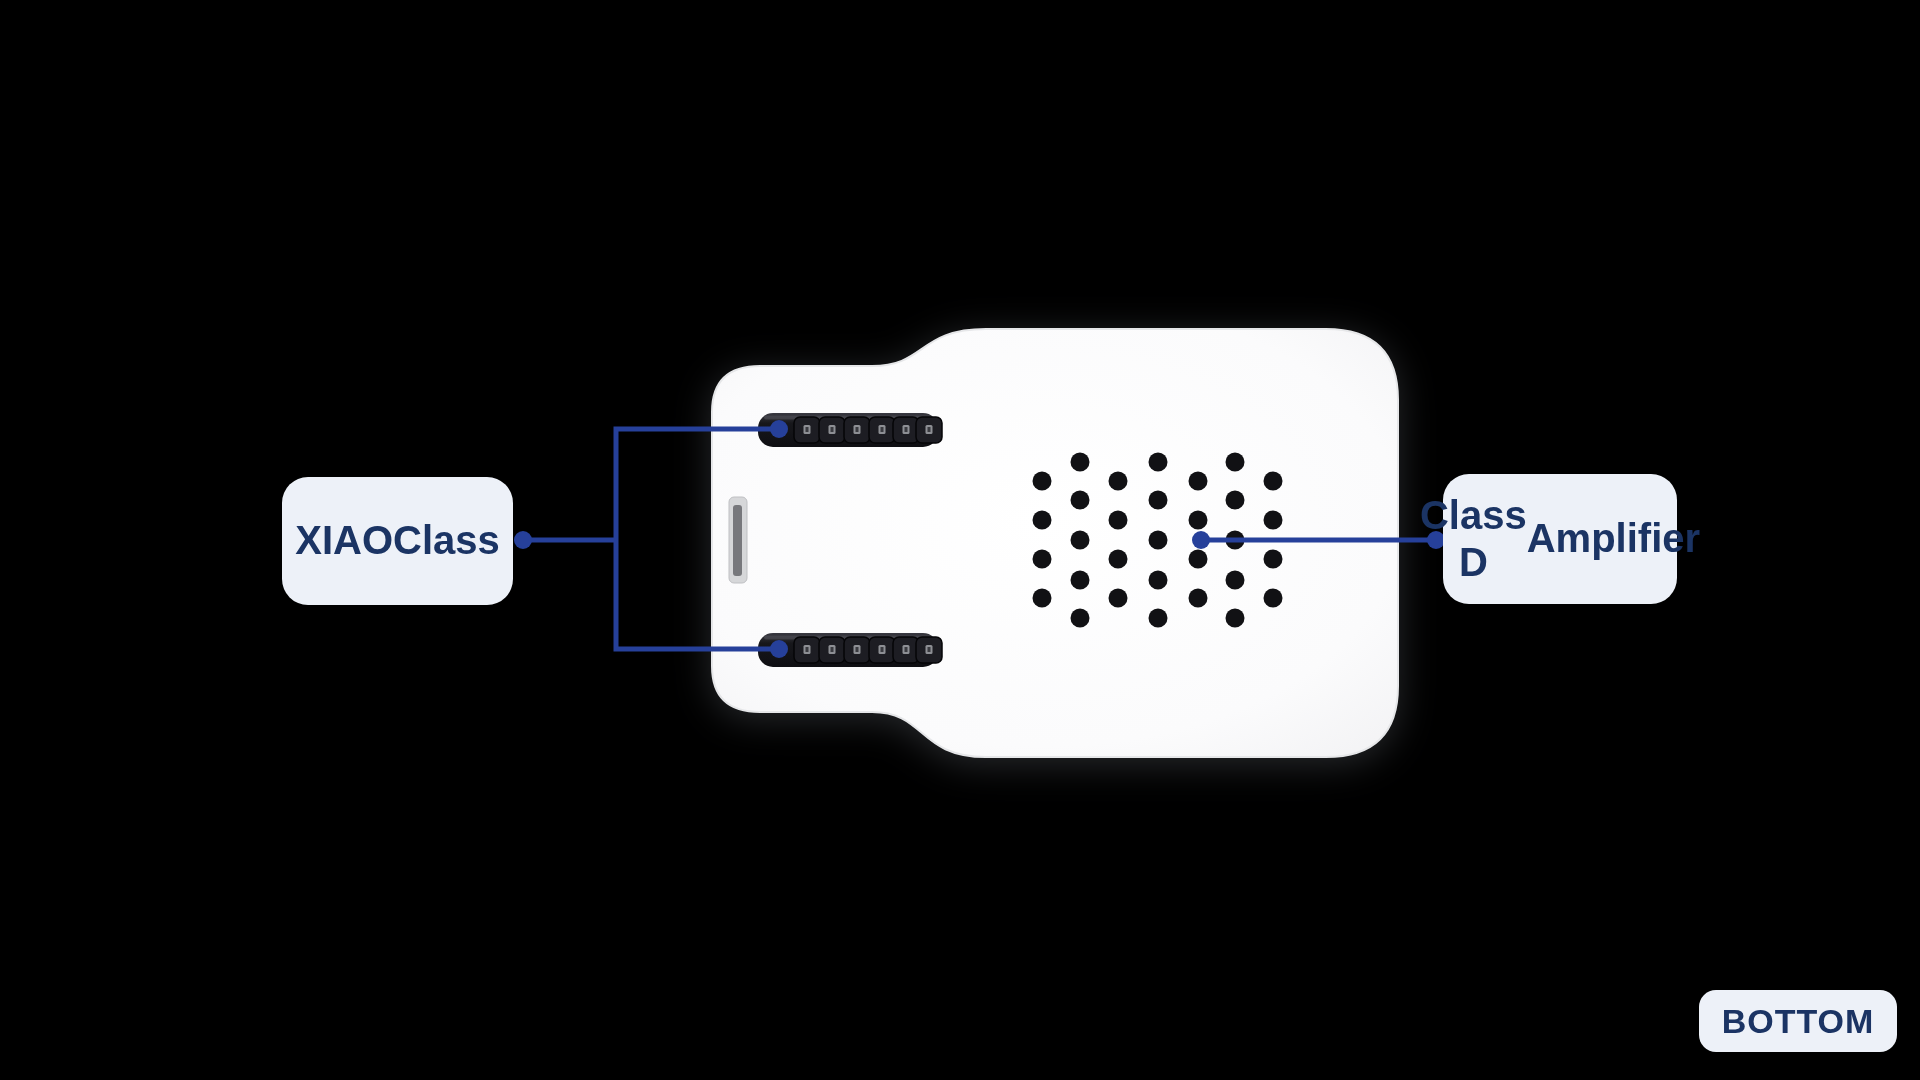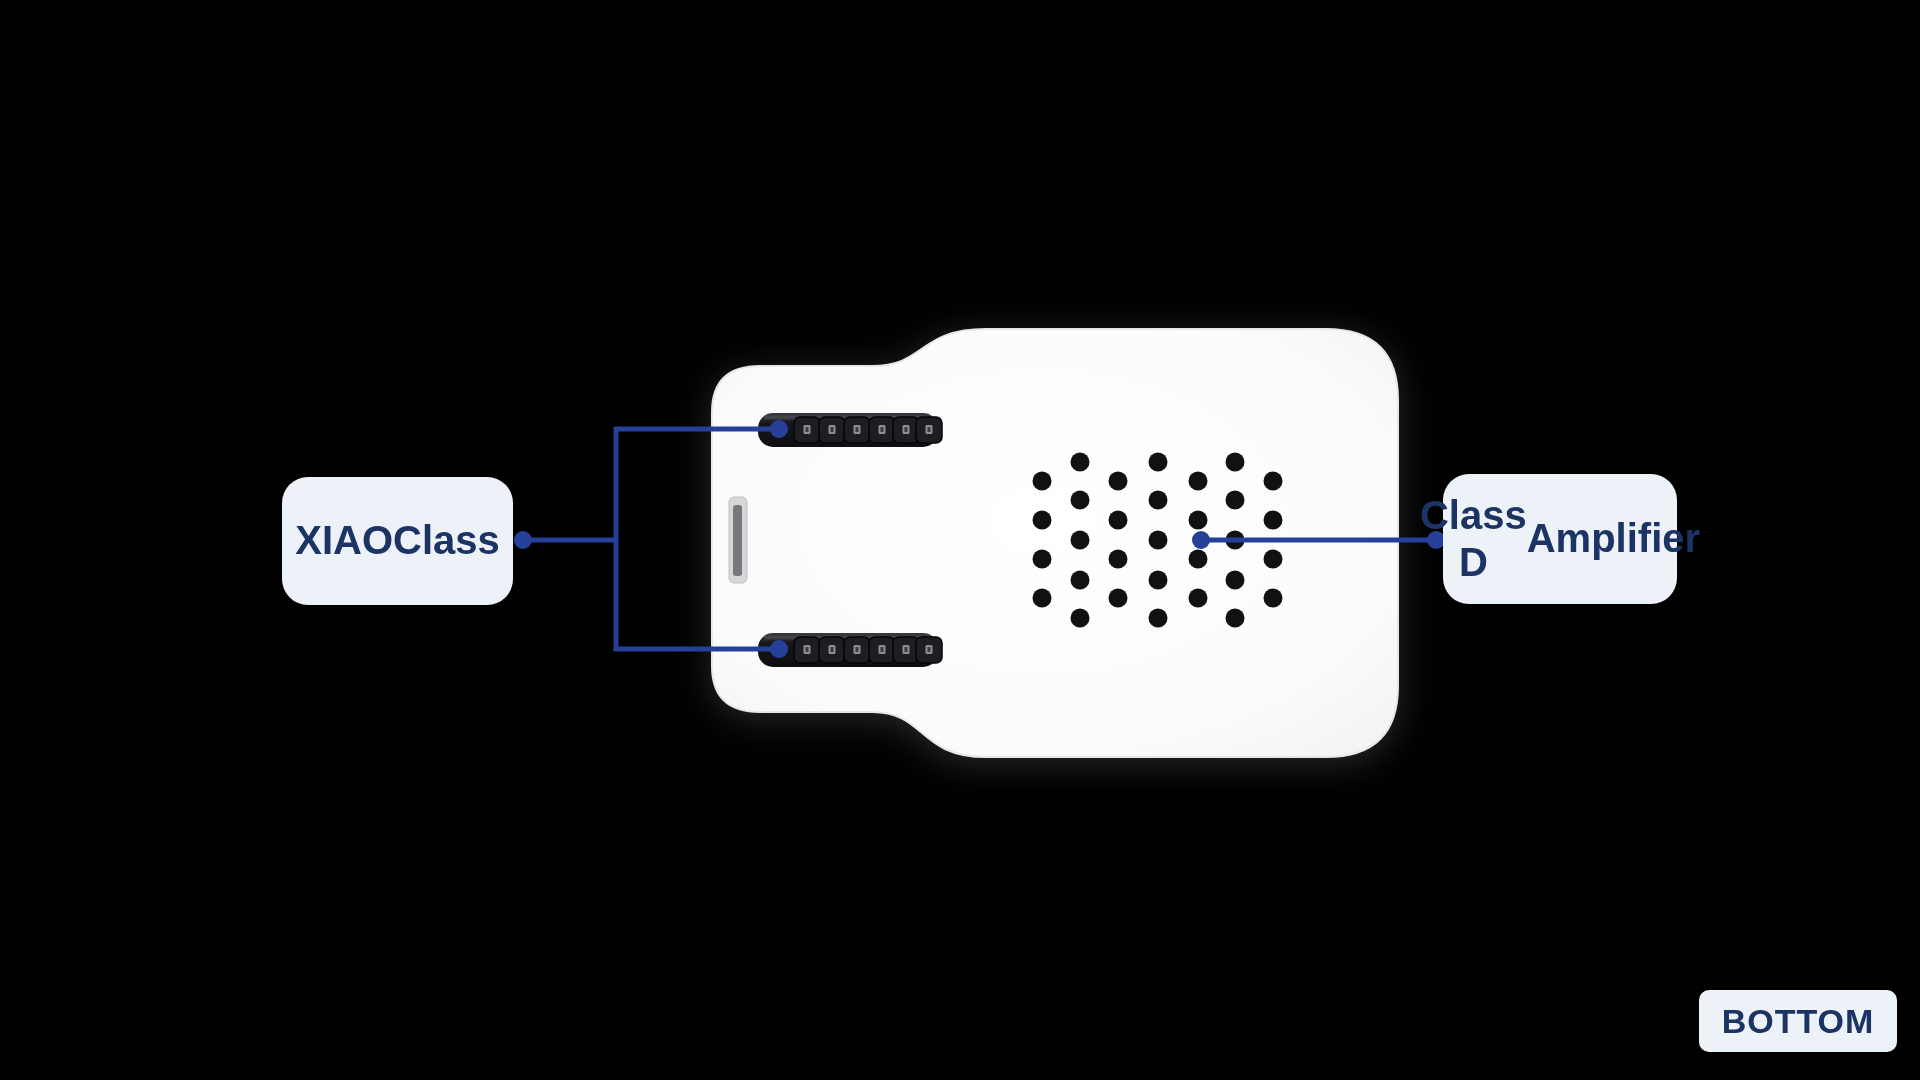--- a/index.html
+++ b/index.html
@@ -14,21 +14,21 @@
     background:var(--label-bg,#EDF1F8);color:var(--label-text,#1B3464);
     border-radius:26px;font-weight:700;text-align:center;
   }
   .label span{display:block;line-height:1.18;}
   .label-left{left:282px;top:477px;width:231px;height:128px;font-size:40px;}
   .label-right{left:1443px;top:474px;width:234px;height:130px;font-size:40px;}
   .badge{
     position:absolute;left:1699px;top:990px;width:198px;height:62px;
     display:flex;align-items:center;justify-content:center;
     background:var(--label-bg,#EDF1F8);color:var(--label-text,#1B3464);
-    border-radius:10px;font-weight:700;font-size:34px;letter-spacing:1px;
+    border-radius:17px;font-weight:700;font-size:34px;letter-spacing:1px;
   }
 </style>
 </head>
 <body>
 
 <div class="stage">
 
   <svg class="fig" width="1920" height="1080" viewBox="0 0 1920 1080">
     <defs>
       <radialGradient id="bodyGrad" cx="48%" cy="45%" r="75%">

